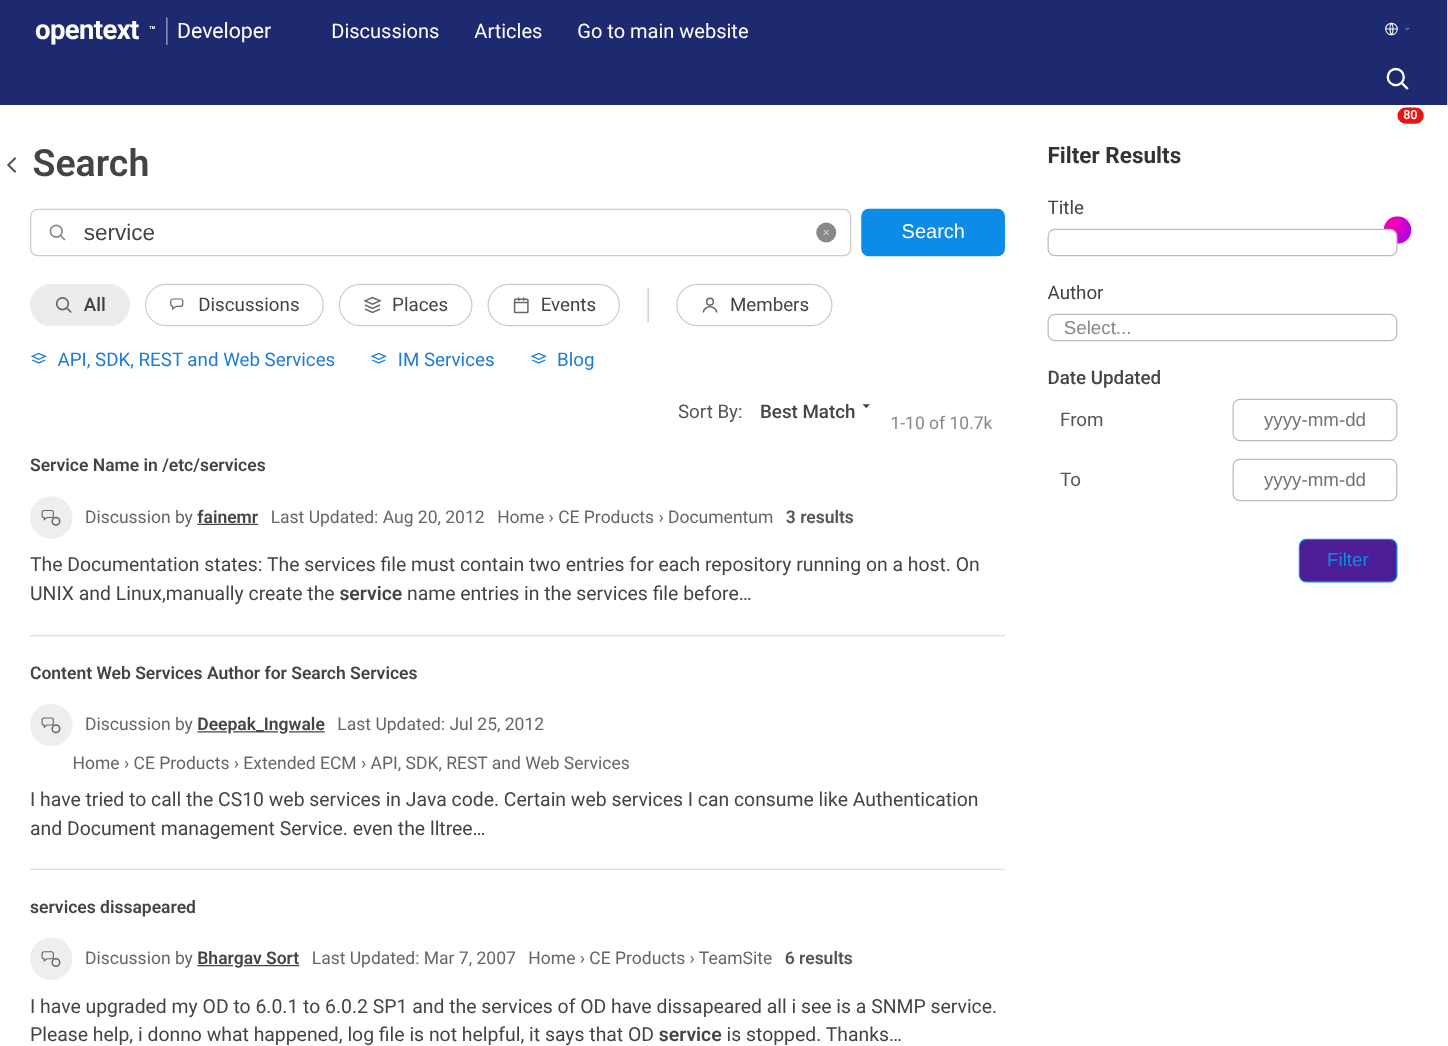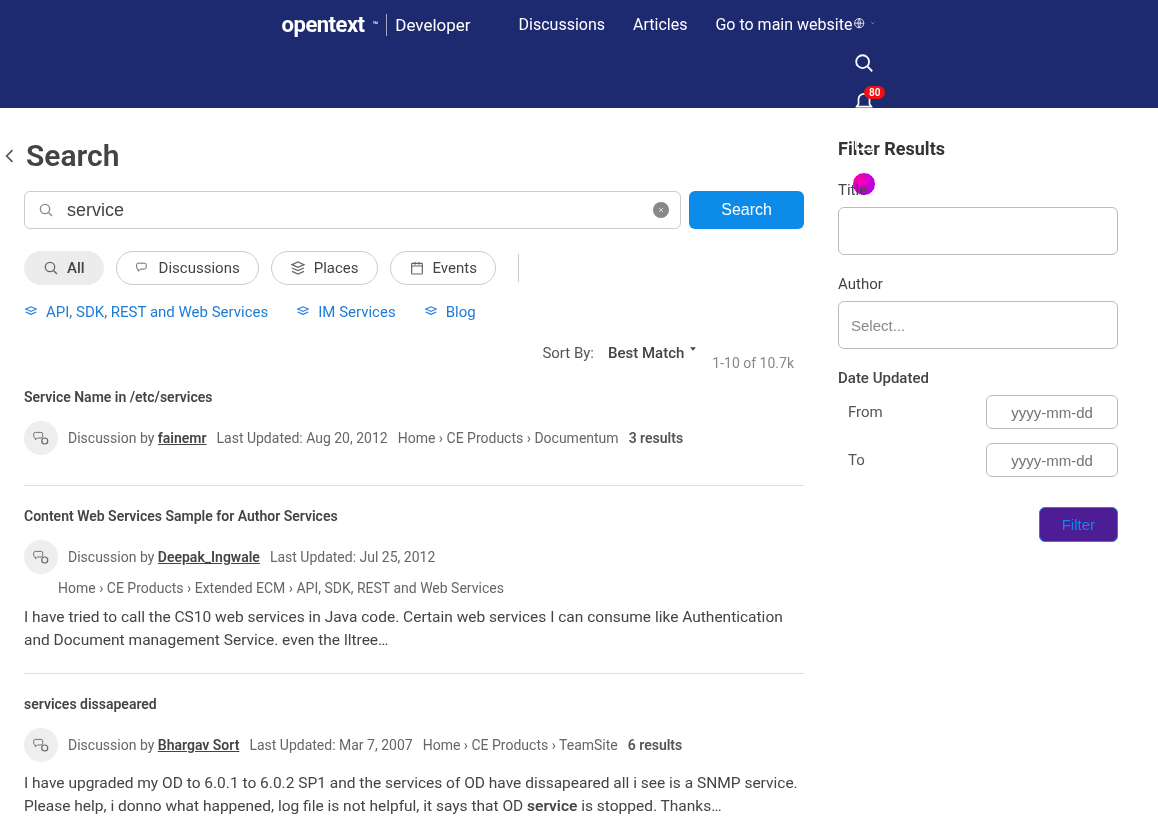--- a/index.html
+++ b/index.html
@@ -1,19 +1,19 @@
 <!DOCTYPE html>
 <html><head>
 <meta charset="utf-8">
 <style>
   * { box-sizing: border-box; margin: 0; padding: 0; }
   body { font-family: -apple-system, BlinkMacSystemFont, "Segoe UI", Roboto, Helvetica, Arial, sans-serif; color: #333; background: #fff; font-size: 15px; }
   
   
-  .header { background: #1e2a70; color: #fff; height: 108px; display: flex; align-items: flex-start; padding: 12px 28px 0 28px; justify-content: center; }
+  .header { background: #1e2a70; color: #fff; height: 84px; display: flex; align-items: flex-start; padding: 12px 28px 0 28px; justify-content: space-between; }
   .header-left { display: flex; align-items: center; gap: 28px; }
   .logo { display: flex; align-items: center; gap: 8px; font-weight: 600; }
   .logo-main { font-size: 22px; font-weight: 700; letter-spacing: -0.5px; }
   .logo-tm { font-size: 9px; vertical-align: super; }
   .logo-divider { width:1px; height:22px; background:#fff; opacity:0.6; }
   .logo-sub { font-size: 17px; font-weight: 400; }
   .nav { display: flex; gap: 28px; margin-left: 20px;}
   .nav-item { color: #fff; text-decoration: none; font-size: 16px; }
   .header-right { display: flex; align-items: center; gap: 18px; flex-direction: column; }
   .header-icon { width: 22px; height: 22px; display:flex; align-items:center; justify-content:center; stroke:#fff; fill:none; position:relative; cursor:pointer;}
@@ -66,21 +66,21 @@
   .disc-icon svg { width:18px; height:18px; stroke:#666; fill:none;}
   .meta-row .author { font-weight:600; color:#444;text-decoration:underline;}
   .meta-row .crumbs { color:#666;}
   .meta-row .results-count { font-weight:600; color:#555;}
   .snippet { font-size:15.5px; color:#444; line-height:1.5;}
   .snippet b { font-weight:600;}
 
   
   .sidebar h2 { font-size:18px; font-weight:700; color:#333; margin-bottom:22px;}
   .field-label { font-size:15px; color:#444; margin-bottom:8px;}
-  .field-input { width:100%; height:48px; border:1px solid #bbb; border-radius:6px; padding:0 12px; font-size:15px; margin-bottom:20px;}
+  .field-input { width:100%; height:22px; border:1px solid #bbb; border-radius:6px; padding:0 12px; font-size:15px; margin-bottom:20px;}
   .field-input::placeholder { color:#888;}
   .date-row { display:flex; align-items:center; justify-content:space-between; margin-bottom:14px; padding-left:10px;}
   .date-row label { color:#555; font-size:15px;}
   .date-input { width:132px; height:34px; border:1px solid #bbb; border-radius:6px; text-align:center; color:#888; font-size:15px;}
   .filter-btn { float:right; border:1px solid #0d8be8; background:#4c1d95; color:#0d8be8; border-radius:6px; padding:8px 22px; font-size:15px; cursor:pointer; margin-top:16px;}
 </style>
 </head>
 <body>
 
 <div class="header">
@@ -179,20 +179,27 @@
         <span>Places</span>
       </div>
       <div class="tab">
         <svg viewBox="0 0 24 24" stroke-width="1.8">
             <rect x="4" y="5" width="16" height="16" rx="1"></rect>
             <path d="M4 9h16M9 3v4M15 3v4"></path>
           </svg>
         <span>Events</span>
       </div>
       <div class="tab-sep"></div>
+      <div class="tab">
+        <svg viewBox="0 0 24 24" stroke-width="1.8">
+            <circle cx="12" cy="8" r="4"></circle>
+            <path d="M4 21c0-4 4-7 8-7s8 3 8 7"></path>
+          </svg>
+        <span>Members</span>
+      </div>
     </div>
 
     <div class="subfilters">
       <div class="subfilter">
         <svg viewBox="0 0 24 24" stroke-width="1.8">
             <path d="M3 7l9-4 9 4-9 4-9-4z"></path>
             <path d="M3 12l9 4 9-4"></path>
           </svg>
         <span>API, SDK, REST and Web Services</span>
       </div>
@@ -232,24 +239,25 @@
               <svg viewBox="0 0 24 24" stroke-width="1.6">
                 <path d="M4 5h10a3 3 0 013 3v4a3 3 0 01-3 3H8l-4 3v-3a3 3 0 01-3-3V8a3 3 0 013-3z" transform="scale(0.75) translate(2,1)"></path>
                 <circle cx="17" cy="16" r="4"></circle>
               </svg>
             </span>
           <span><span>Discussion by</span> <span class="author">fainemr</span></span>
           <span>Last Updated: Aug 20, 2012</span>
           <span class="crumbs">Home › CE Products › Documentum</span>
           <span class="results-count">3 results</span>
         </div>
+        <div class="snippet"><span>The Documentation states: The services file must contain two entries for each repository running on a host. On UNIX and Linux,manually create the </span><b>service</b><span> name entries in the services file before…</span></div>
       </div>
 
       <div class="result">
-        <div class="result-title">Content Web Services Sample for Author Services</div>
+        <div class="result-title">Content Web Services Author for Search Services</div>
         <div class="meta-row">
           <span class="disc-icon">
               <svg viewBox="0 0 24 24" stroke-width="1.6">
                 <path d="M4 5h10a3 3 0 013 3v4a3 3 0 01-3 3H8l-4 3v-3a3 3 0 01-3-3V8a3 3 0 013-3z" transform="scale(0.75) translate(2,1)"></path>
                 <circle cx="17" cy="16" r="4"></circle>
               </svg>
             </span>
           <span><span>Discussion by</span> <span class="author">Deepak_Ingwale</span></span>
           <span>Last Updated: Jul 25, 2012</span>
         </div>

